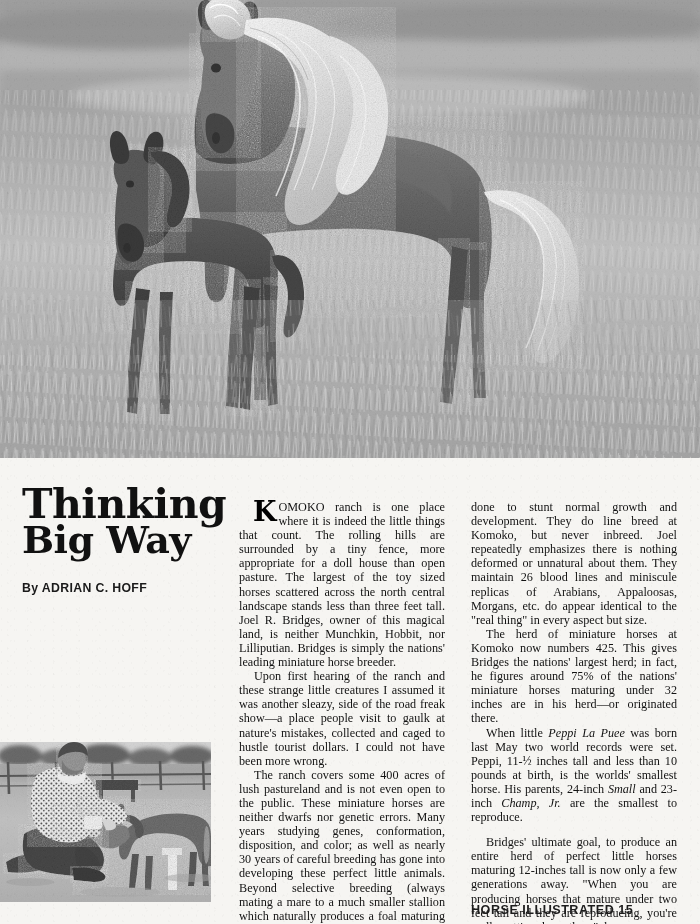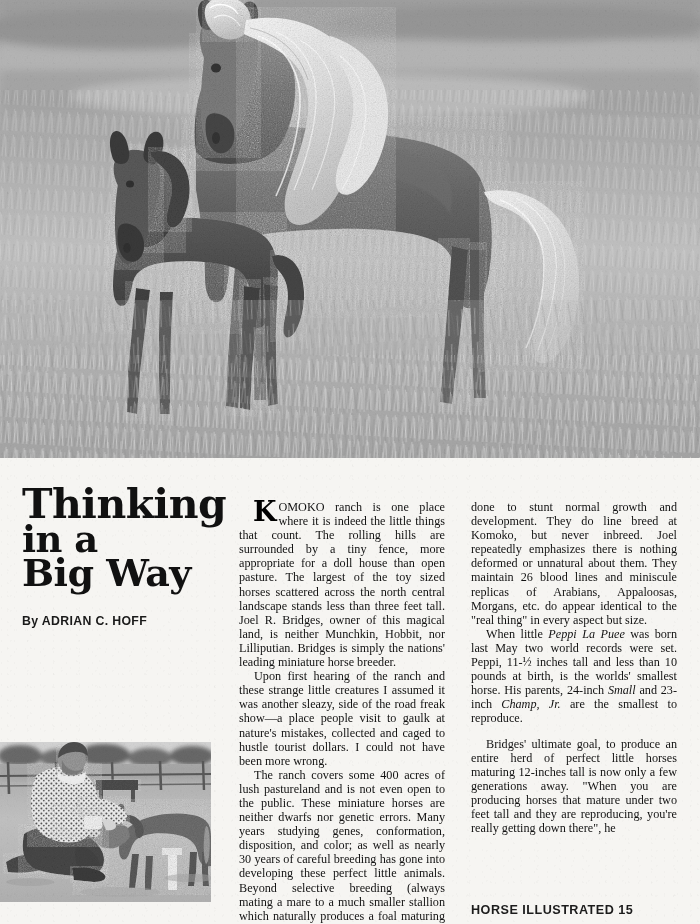--- a/index.html
+++ b/index.html
@@ -451,32 +451,32 @@
         <ellipse cx="30" cy="140" rx="24" ry="4" fill="#8e8a7e"></ellipse>
         <ellipse cx="120" cy="150" rx="40" ry="5" fill="#98948a"></ellipse>
         <ellipse cx="190" cy="136" rx="26" ry="4" fill="#918d82"></ellipse>
       </g>
       <rect x="0" y="0" width="211" height="160" filter="url(#grain2)" fill="#ffffff" opacity=".18"></rect>
     </svg>
   </div>
 
   <div class="titleblock">
     <div class="headline hl1">Thinking</div>
-    <div class="headline hl3">in a</div>
     <div class="headline hl4">Big Way</div>
     <div class="byline">By ADRIAN C. HOFF</div>
   </div>
 
   <div class="col mid">
     <p class="first"><span class="dropcap">K</span><span>OMOKO ranch is one place where it is indeed the little things that count. The rolling hills are surrounded by a tiny fence, more appropriate for a doll house than open pasture. The largest of the toy sized horses scattered across the north central landscape stands less than three feet tall. Joel R. Bridges, owner of this magical land, is neither Munchkin, Hobbit, nor Lilliputian. Bridges is simply the nations' leading miniature horse breeder.</span></p>
     <p>Upon first hearing of the ranch and these strange little creatures I assumed it was another sleazy, side of the road freak show—a place people visit to gaulk at nature's mistakes, collected and caged to hustle tourist dollars. I could not have been more wrong.</p>
     <p>The ranch covers some 400 acres of lush pastureland and is not even open to the public. These miniature horses are neither dwarfs nor genetic errors. Many years studying genes, conformation, disposition, and color; as well as nearly 30 years of careful breeding has gone into developing these perfect little animals. Beyond selective breeding (always mating a mare to a much smaller stallion which naturally produces a foal maturing smaller than either) absolutely nothing has been</p>
   </div>
 
   <div class="col right">
     <p class="first">done to stunt normal growth and development. They do line breed at Komoko, but never inbreed. Joel repeatedly emphasizes there is nothing deformed or unnatural about them. They maintain 26 blood lines and miniscule replicas of Arabians, Appaloosas, Morgans, etc. do appear identical to the "real thing" in every aspect but size.</p>
+    <p>The herd of miniature horses at Komoko now numbers 425. This gives Bridges the nations' largest herd; in fact, he figures around 75% of the nations' miniature horses maturing under 32 inches are in his herd—or originated there.</p>
     <p><span>When little </span><em>Peppi La Puee</em><span> was born last May two world records were set. Peppi, 11-½ inches tall and less than 10 pounds at birth, is the worlds' smallest horse. His parents, 24-inch </span><em>Small</em><span> and 23-inch </span><em>Champ, Jr.</em><span> are the smallest to reproduce.</span></p>
     <p class="gap">Bridges' ultimate goal, to produce an entire herd of perfect little horses maturing 12-inches tall is now only a few generations away. "When you are producing horses that mature under two feet tall and they are reproducing, you're really getting down there", he</p>
   </div>
 
   <div class="folio">HORSE ILLUSTRATED  15</div>
 
 </div>
 
 </body></html>

